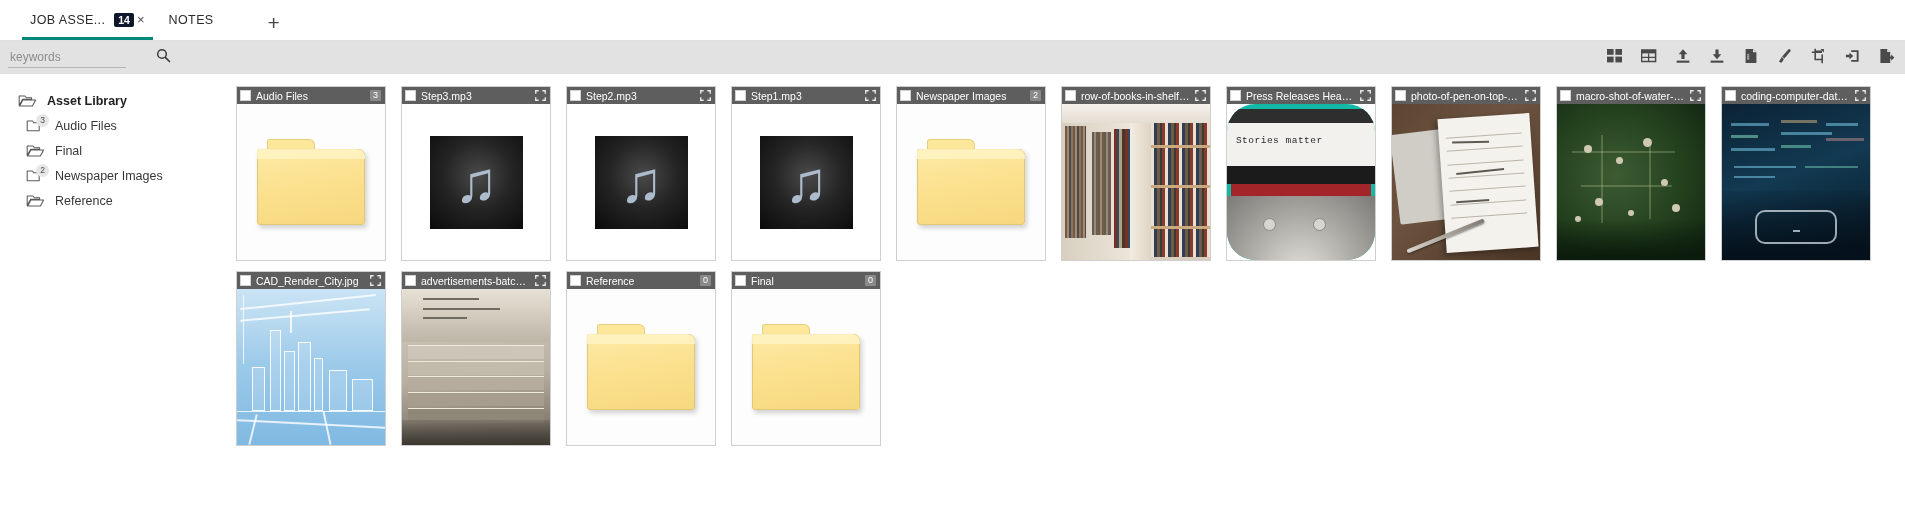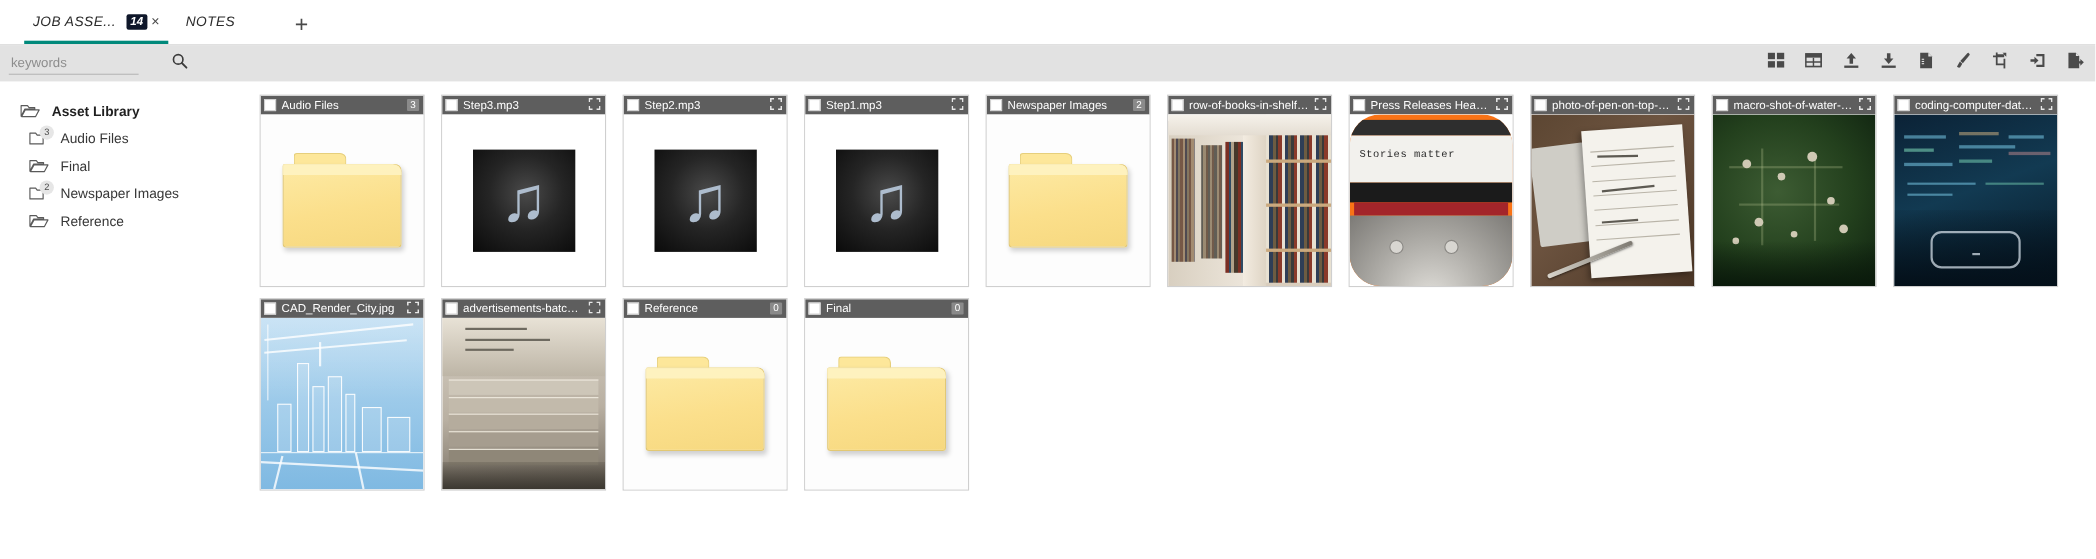--- a/index.html
+++ b/index.html
@@ -22,21 +22,20 @@
     padding-left: 18px;
     border-bottom: 1px solid #e0e0e0;
   }
   .tab {
     position: relative;
     display: flex;
     align-items: center;
     height: 40px;
     padding: 0 12px;
     cursor: pointer;
-    font-style: italic;
   }
   .tab-label {
     font-size: 12.5px;
     letter-spacing: .4px;
     color: #2b2b2b;
     white-space: nowrap;
   }
   .tab.active .tab-underline {
     position: absolute;
     left: 4px; right: 4px; bottom: 0;
@@ -251,21 +250,21 @@
   }
   .note-glyph { color: #adbccd; font-size: 58px; line-height: 58px; }
 
   
   .photo { width: 100%; height: 100%; position: relative; overflow: hidden; }
 
   
   .ph-books { background: linear-gradient(180deg,#efe9e1 0%,#e7ded2 16%,#d9cdbd 100%); }
 
   
-  .ph-type { background: #f97316; border-radius: 28px; }
+  .ph-type { background: #14b8a6; border-radius: 28px; }
   .tw-ruler { position: absolute; top: 3%; left: 0; right: 0; height: 9%; background: #2e2e2e; }
   .tw-paper { position: absolute; top: 12%; left: 0; right: 0; height: 28%; background: #f2f1ed; }
   .tw-text {
     position: absolute; top: 20%; left: 6%;
     font-family: "Liberation Mono", monospace;
     font-size: 9.5px; color: #2a2a2a; letter-spacing: .5px;
   }
   .tw-bar { position: absolute; top: 40%; left: 0; right: 0; height: 11%; background: #1b1b1b; }
   .tw-red { position: absolute; top: 51%; left: 3%; right: 3%; height: 8%; background: #a3252a; }
   .tw-metal { position: absolute; top: 59%; left: 0; right: 0; bottom: 0; background: radial-gradient(ellipse at 50% 120%, #e2e0db 0%, #a9a7a2 55%, #7c7a76 100%); }

